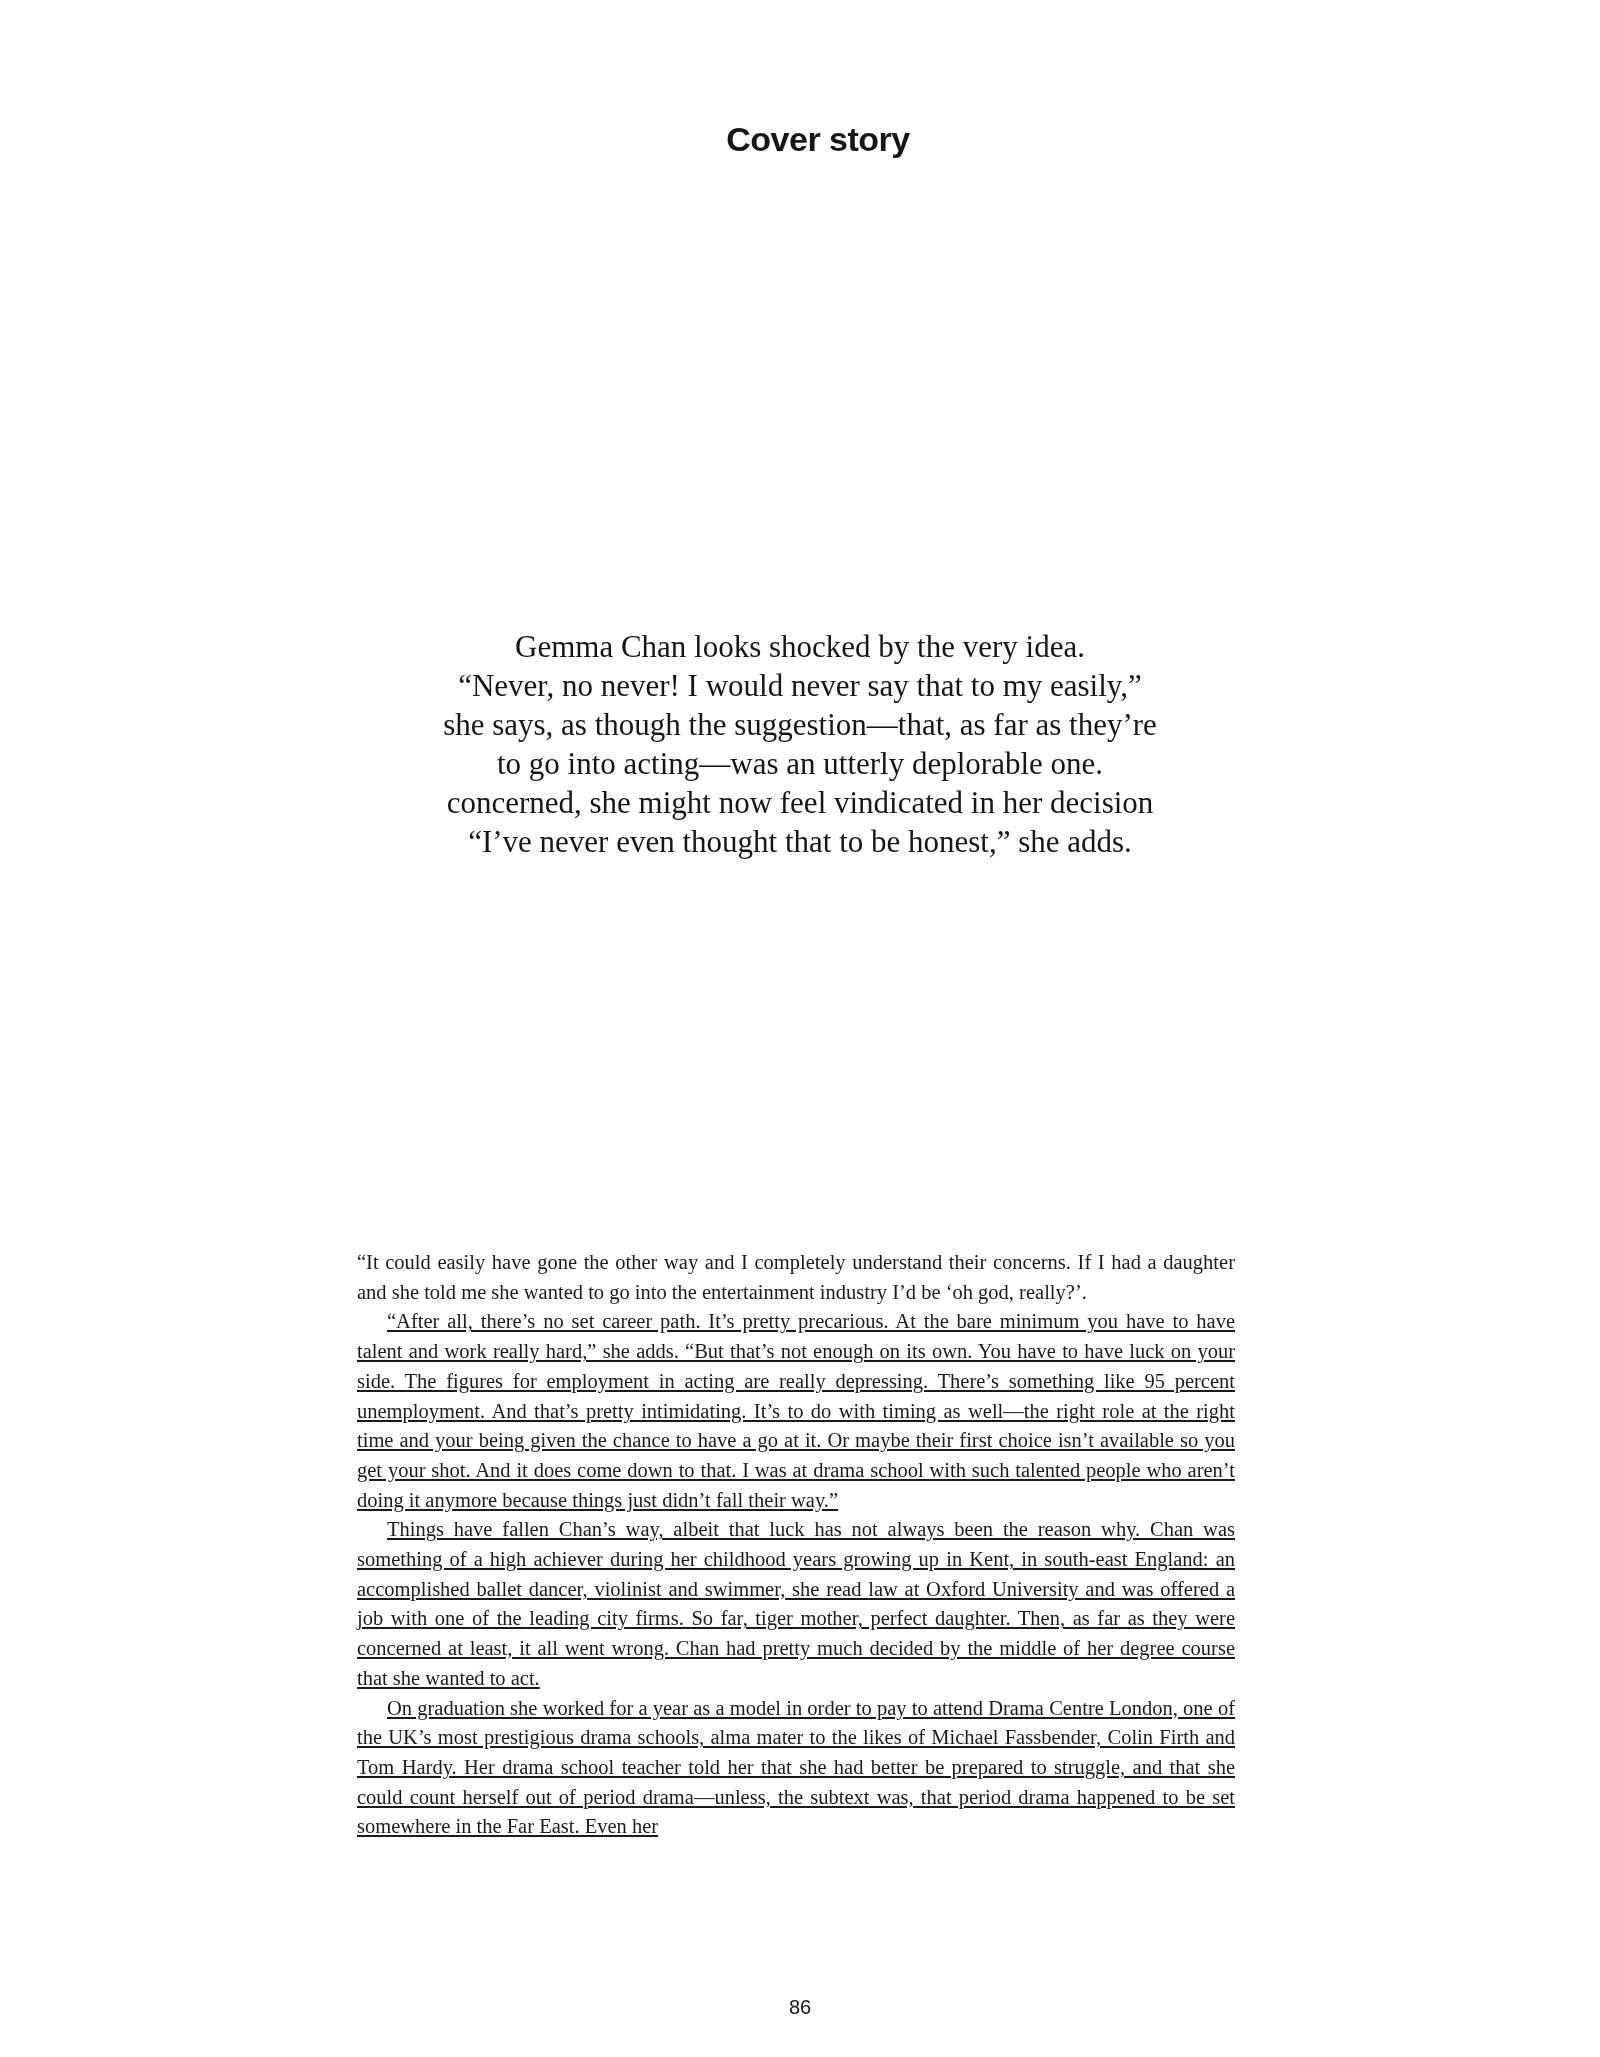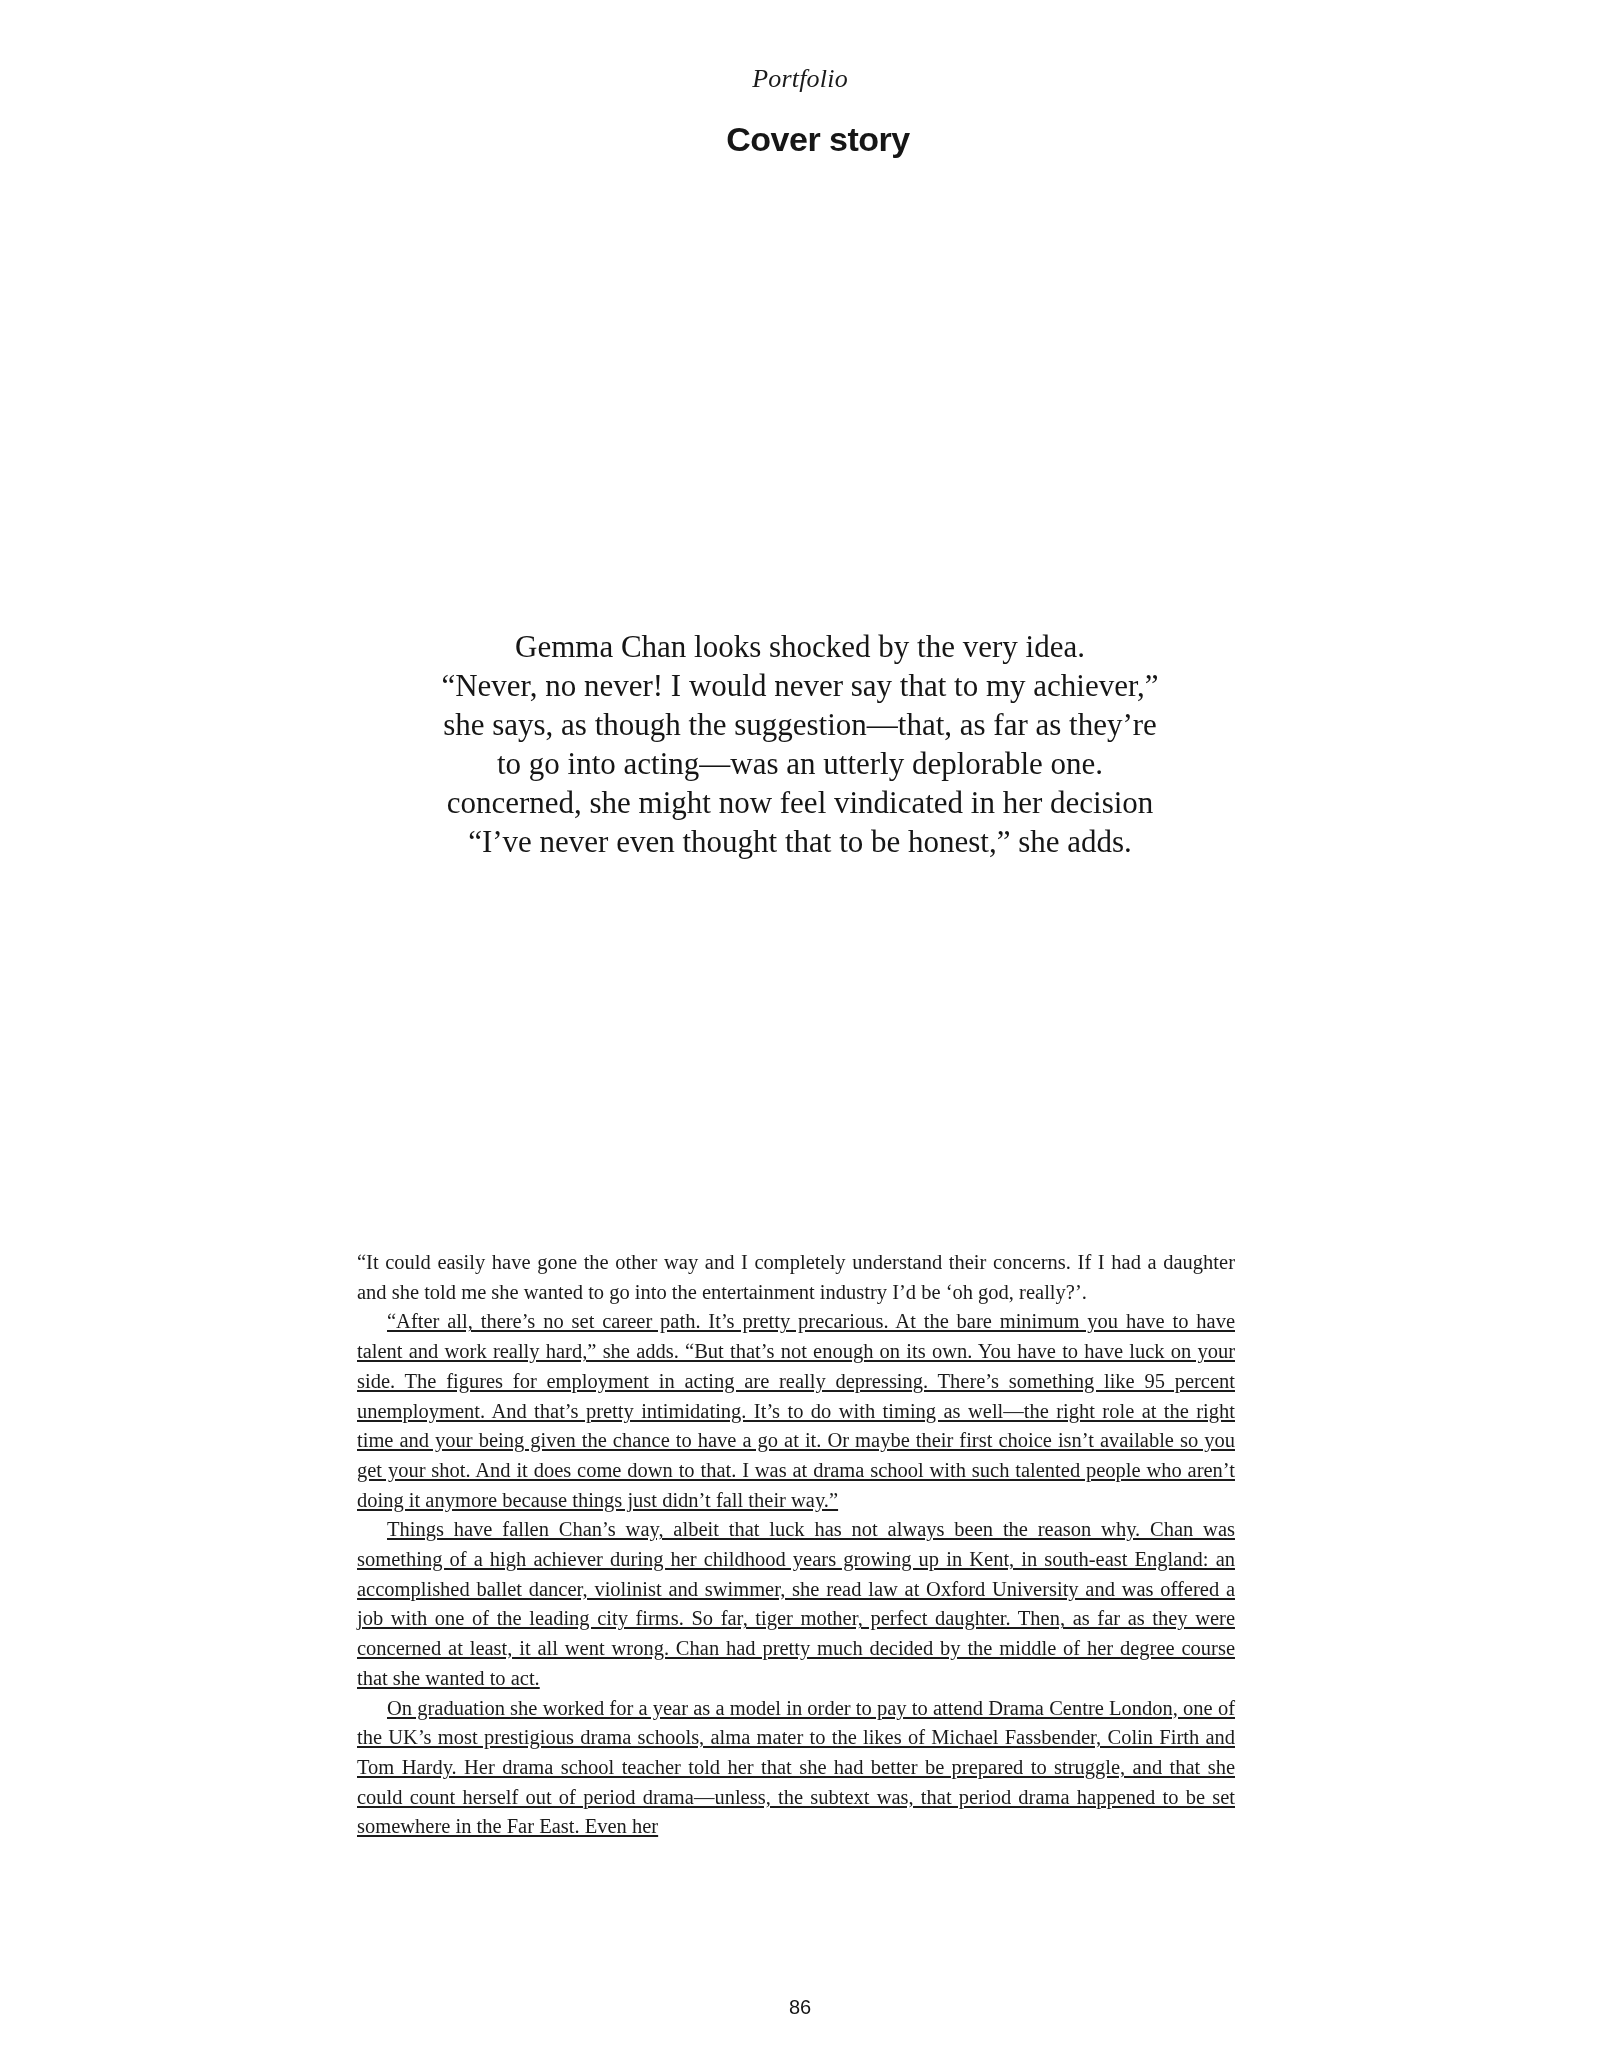--- a/index.html
+++ b/index.html
@@ -84,27 +84,26 @@
     font-weight: normal;
     font-size: 20px;
     color: #161616;
   }
 </style>
 </head>
 <body>
 
 <div class="page">
 
-  <div class="kicker">Portfolio</div>
 
   <div class="section-title">Cover story</div>
 
   <div class="pull-quote">
     <div class="quote-line">Gemma Chan looks shocked by the very idea.</div>
-    <div class="quote-line">“Never, no never! I would never say that to my achiever,”</div>
+    <div class="quote-line">“Never, no never! I would never say that to my easily,”</div>
     <div class="quote-line">she says, as though the suggestion—that, as far as they’re</div>
     <div class="quote-line">to go into acting—was an utterly deplorable one.</div>
     <div class="quote-line">concerned, she might now feel vindicated in her decision</div>
     <div class="quote-line">“I’ve never even thought that to be honest,” she adds.</div>
   </div>
 
   <div class="article">
     <p>“It could easily have gone the other way and I completely understand their concerns. If I had a daughter and she told me she wanted to go into the entertainment industry I’d be ‘oh god, really?’.</p>
     <p class="indent">“After all, there’s no set career path. It’s pretty precarious. At the bare minimum you have to have talent and work really hard,” she adds. “But that’s not enough on its own. You have to have luck on your side. The figures for employment in acting are really depressing. There’s something like 95 percent unemployment. And that’s pretty intimidating. It’s to do with timing as well—the right role at the right time and your being given the chance to have a go at it. Or maybe their first choice isn’t available so you get your shot. And it does come down to that. I was at drama school with such talented people who aren’t doing it anymore because things just didn’t fall their way.”</p>
     <p class="indent">Things have fallen Chan’s way, albeit that luck has not always been the reason why. Chan was something of a high achiever during her childhood years growing up in Kent, in south-east England: an accomplished ballet dancer, violinist and swimmer, she read law at Oxford University and was offered a job with one of the leading city firms. So far, tiger mother, perfect daughter. Then, as far as they were concerned at least, it all went wrong. Chan had pretty much decided by the middle of her degree course that she wanted to act.</p>

